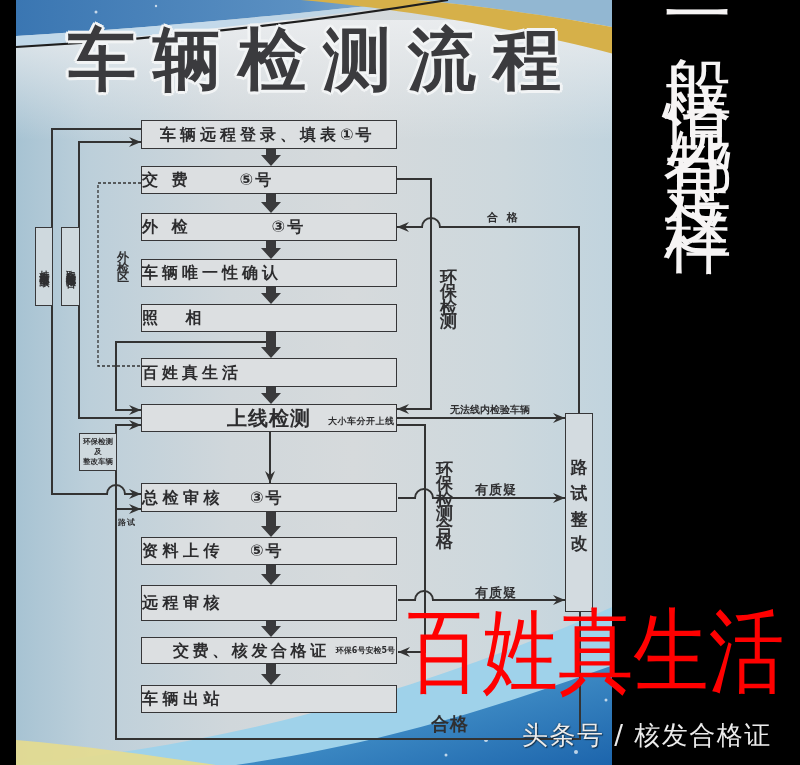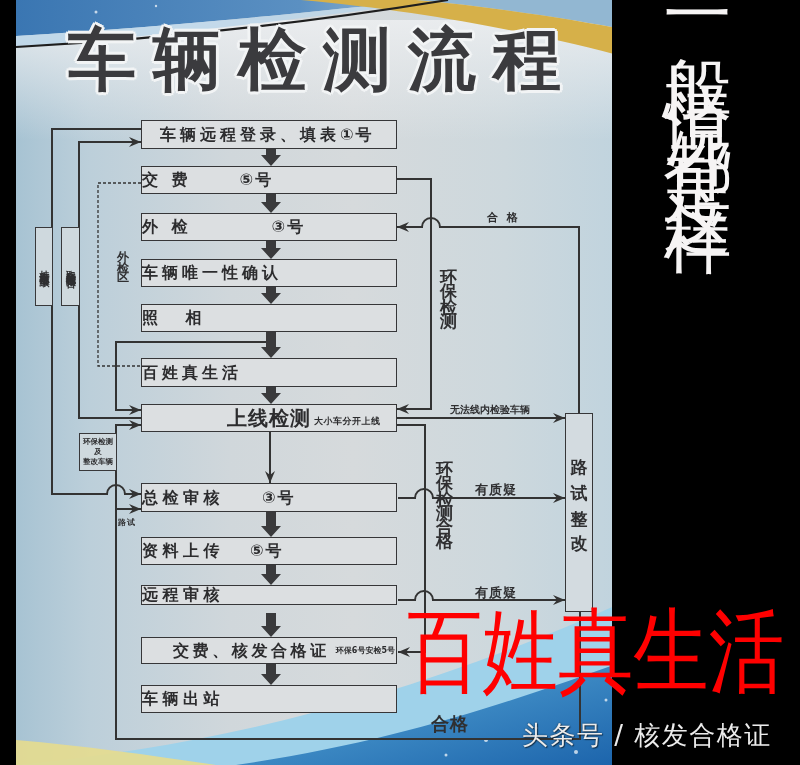--- a/index.html
+++ b/index.html
@@ -20,26 +20,26 @@
 .s1 .code{margin-left:0;}
 .s2{top:166px;height:28px;}
 .s3{top:213px;height:28px;gap:32px;}
 .s2 .code,.s3 .code{margin-left:48px;}
 .s4{top:259px;height:28px;}
 .s5{top:304px;height:28px;}
 .s5 .lbl{word-spacing:14px;}
 .s6{top:358px;height:29px;}
 .s7{top:404px;height:28px;justify-content:flex-start;padding-left:85px;}
 .s7 .lbl{font-size:20px;letter-spacing:1px;}
-.s7 .note{font-size:9px;letter-spacing:0.5px;margin-left:3px;align-self:flex-end;margin-bottom:5px;}
-.s8{top:483px;height:29px;gap:12px;}
+.s7 .note{font-size:9px;letter-spacing:0.5px;margin-left:17px;align-self:flex-end;margin-bottom:5px;}
+.s8{top:483px;height:29px;}
 .s9{top:537px;height:28px;}
 .s8 .lbl,.s9 .lbl{letter-spacing:4.5px;}
 .s8 .code,.s9 .code{margin-left:26px;}
-.s10{top:585px;height:20px;}
+.s10{top:585px;height:36px;}
 .s10 .lbl,.s12 .lbl{letter-spacing:4.5px;}
 .s11{top:637px;height:27px;justify-content:flex-start;padding-left:31px;}
 .s11 .lbl{letter-spacing:3.6px;}
 .s11 .note2{display:flex;margin-left:6px;font-size:8px;line-height:9px;letter-spacing:0;}
 .s12{top:685px;height:28px;}
 
 .ann{position:absolute;z-index:3;font-weight:bold;color:#2f2f31;white-space:nowrap;line-height:1;}
 .v{writing-mode:vertical-rl;text-orientation:upright;}
 .a-env-check{left:424px;top:256px;font-size:17px;letter-spacing:14px;}
 .a-pass-top{left:471px;top:212px;font-size:11px;word-spacing:5px;}

